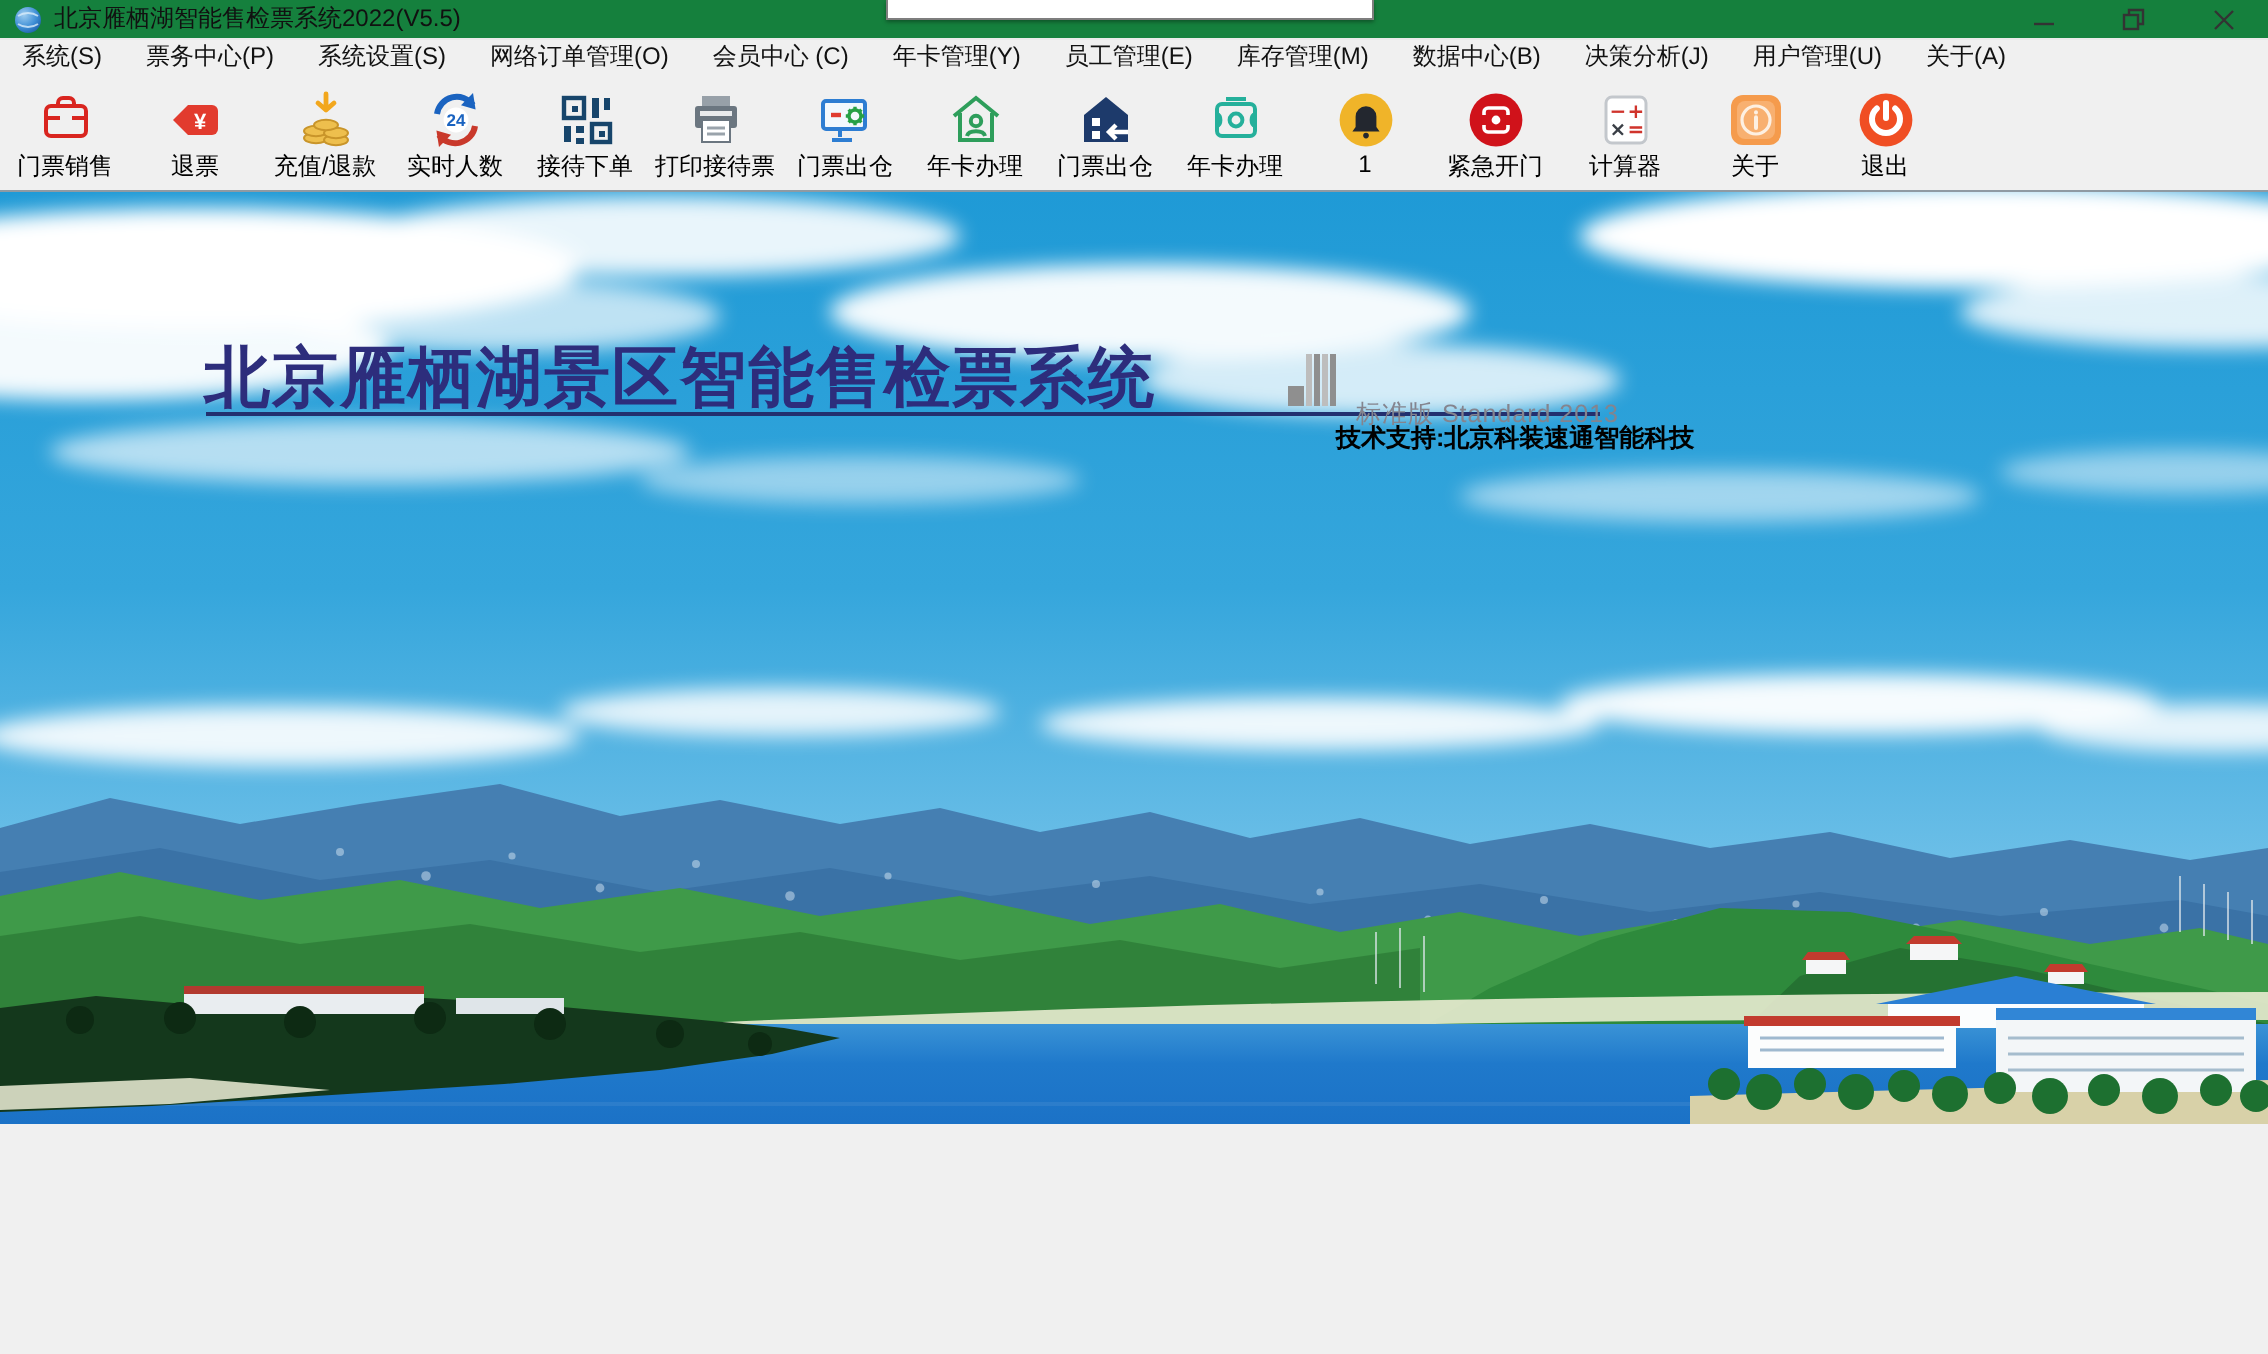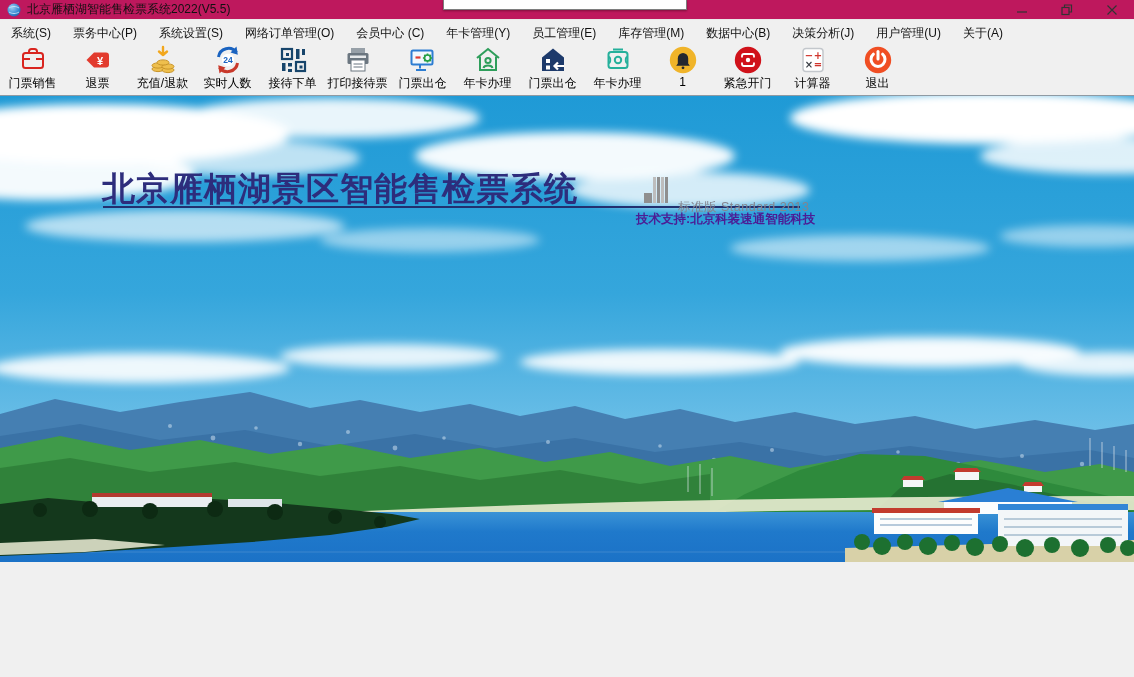--- a/index.html
+++ b/index.html
@@ -3,35 +3,35 @@
 <meta charset="utf-8">
 <style>
   html,body{margin:0;padding:0;}
   body{
     width:1134px;height:677px;overflow:hidden;position:relative;
     font-family:"Liberation Sans","DejaVu Sans",sans-serif;
     background:#f0f0f0;
   }
   
   .titlebar{
-    height:20px;background:#be185d;display:flex;align-items:center;
+    height:20px;background:#15803d;display:flex;align-items:center;
     position:relative;border-bottom:1px solid #e9e9e9;box-sizing:border-box;text-align:right;
   }
   .app-icon{margin:0 6px 0 7px;display:flex;align-items:center;}
   .title-text{font-size:12px;color:#111;white-space:nowrap;}
   .win-controls{position:absolute;right:0;top:0;height:20px;display:flex;}
   .win-btn{width:45px;height:20px;display:flex;align-items:center;justify-content:center;}
   
   .win-fragment{
     position:absolute;left:443px;top:0;width:242px;height:9px;background:#ffffff;
     border:1px solid #7e7e7e;border-top:none;box-shadow:0 1px 2px rgba(0,0,0,.35);z-index:60;
   }
   
   .menubar{
-    height:22px;background:#f0f0f0;display:flex;align-items:flex-end;
+    height:22px;background:#f0f0f0;display:flex;align-items:flex-start;
     font-size:12px;color:#111;
   }
   .menu-item{padding:0 11px;white-space:nowrap;cursor:default;}
   
   .toolbar{height:53px;background:#f0f0f0;display:flex;align-items:flex-start;}
   .tool-item{
     width:65px;height:53px;display:flex;flex-direction:column;align-items:center;
     justify-content:flex-start;cursor:default;
   }
   .tool-item svg.ticon{width:30px;height:30px;margin-top:3px;flex:none;}
@@ -46,21 +46,21 @@
     position:absolute;left:102px;top:71px;font-size:33px;letter-spacing:1px;
     color:#2d2d7c;font-weight:600;white-space:nowrap;
   }
   .hero-underline{position:absolute;left:103px;top:110px;width:697px;height:2px;background:#22306f;}
   .hero-logo{position:absolute;left:644px;top:80px;}
   .hero-edition{
     position:absolute;left:678px;top:87px;font-size:12.5px;color:#84848e;
     letter-spacing:.5px;white-space:nowrap;margin-top:16px;
   }
   .hero-support{
-    position:absolute;left:636px;top:115px;font-size:12.5px;color:#4c1d95;
+    position:absolute;left:668px;top:115px;font-size:12.5px;color:#000000;
     font-weight:bold;white-space:nowrap;
   }
 </style>
 </head>
 <body>
 
 <div class="titlebar">
   <span class="app-icon">
     <svg width="14" height="14" viewBox="0 0 14 14">
       <defs>
@@ -251,20 +251,29 @@
       <g font-size="10" font-weight="bold" text-anchor="middle" font-family="DejaVu Sans, sans-serif">
         <text x="11" y="14" fill="#d0342c">−</text>
           <text x="20" y="14" fill="#d0342c">+</text>
         <text x="11" y="23" fill="#3a3f46">×</text>
           <text x="20" y="23" fill="#d0342c">=</text>
       </g>
     </svg>
     <span class="tool-label">计算器</span>
   </div>
 
+  <div class="tool-item">
+    <svg class="ticon" viewBox="0 0 30 30">
+      <rect x="2.5" y="2.5" width="25" height="25" rx="6" fill="#f59b4c"></rect>
+      <rect x="5.5" y="5.5" width="19" height="19" rx="4" fill="#f8b070"></rect>
+      <circle cx="15" cy="15" r="7" fill="none" stroke="#fdf0e2" stroke-width="1.6"></circle>
+      <path d="M15 11.1v.2M15 13.6V19" stroke="#fdf0e2" stroke-width="2" stroke-linecap="round"></path>
+    </svg>
+    <span class="tool-label">关于</span>
+  </div>
 
   <div class="tool-item">
     <svg class="ticon" viewBox="0 0 30 30">
       <circle cx="15" cy="15" r="13.2" fill="#f04e23"></circle>
       <path d="M15 6.5V14" stroke="#fff" stroke-width="3" stroke-linecap="round"></path>
       <path d="M10.4 9.2a7 7 0 1 0 9.2 0" fill="none" stroke="#fff" stroke-width="3" stroke-linecap="round"></path>
     </svg>
     <span class="tool-label">退出</span>
   </div>
 </div>

